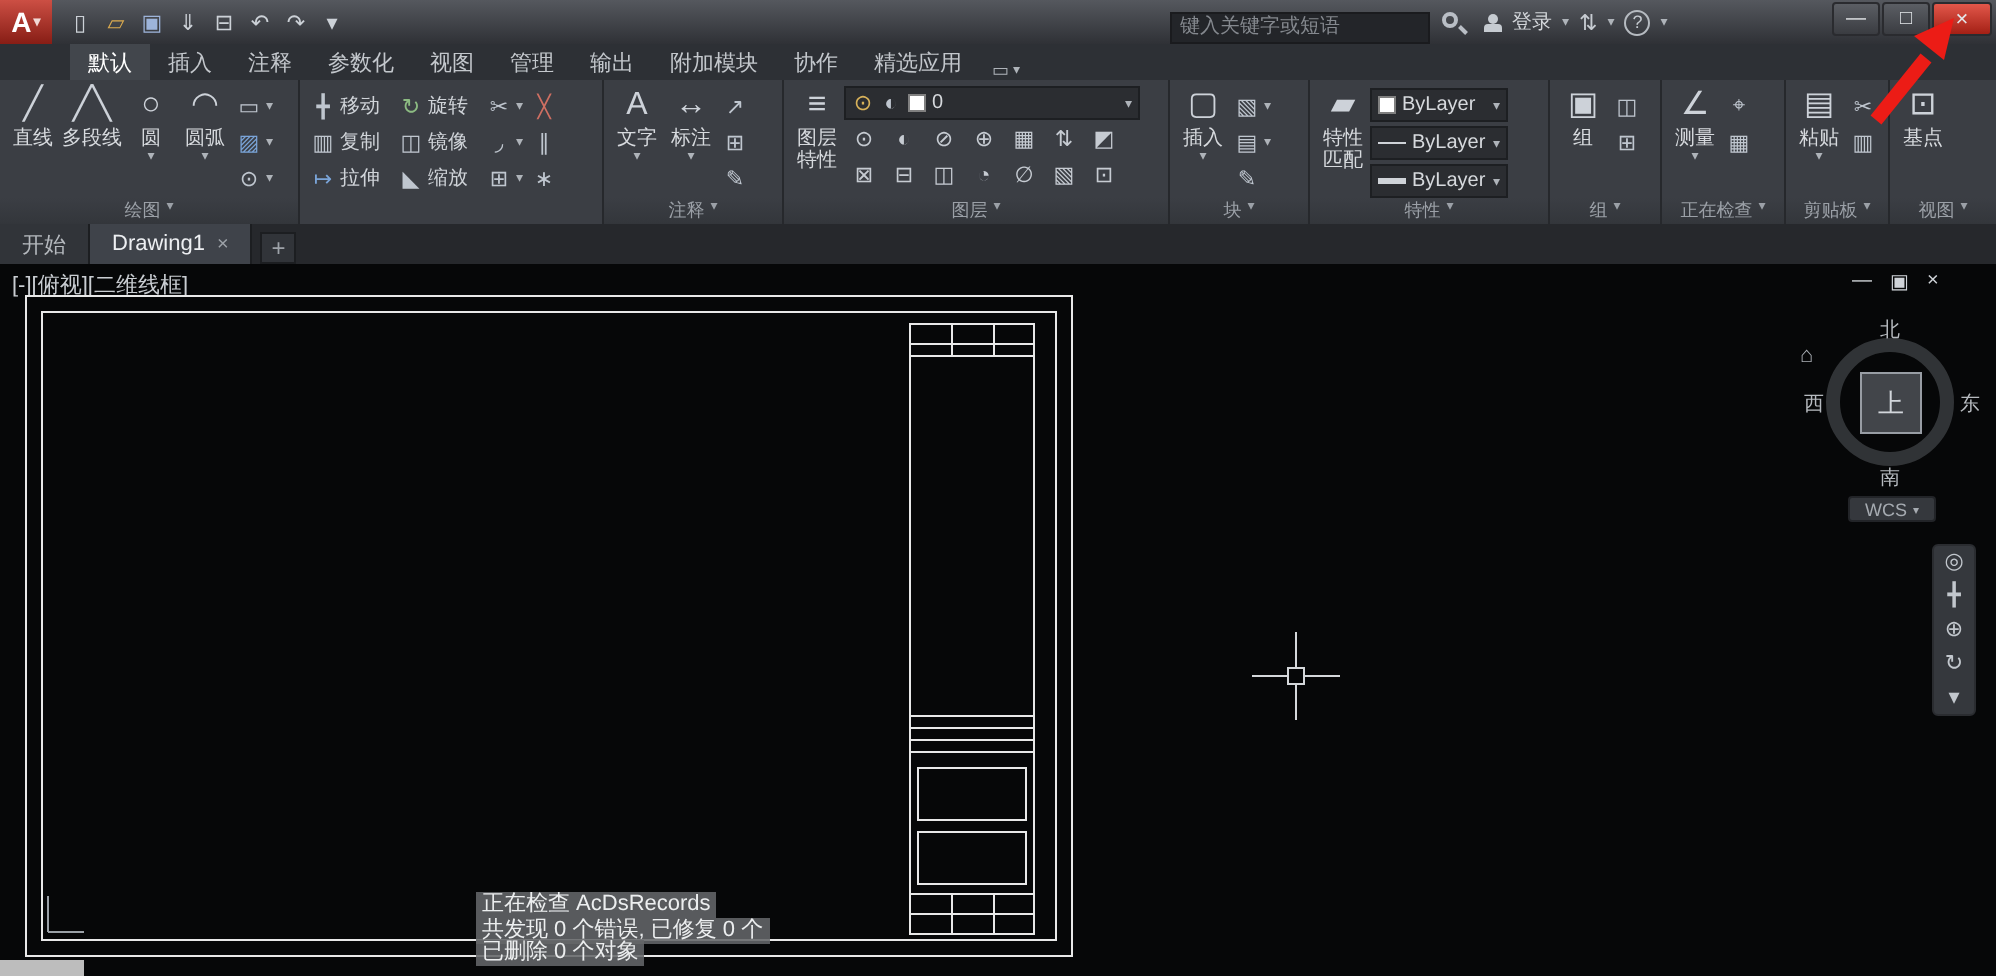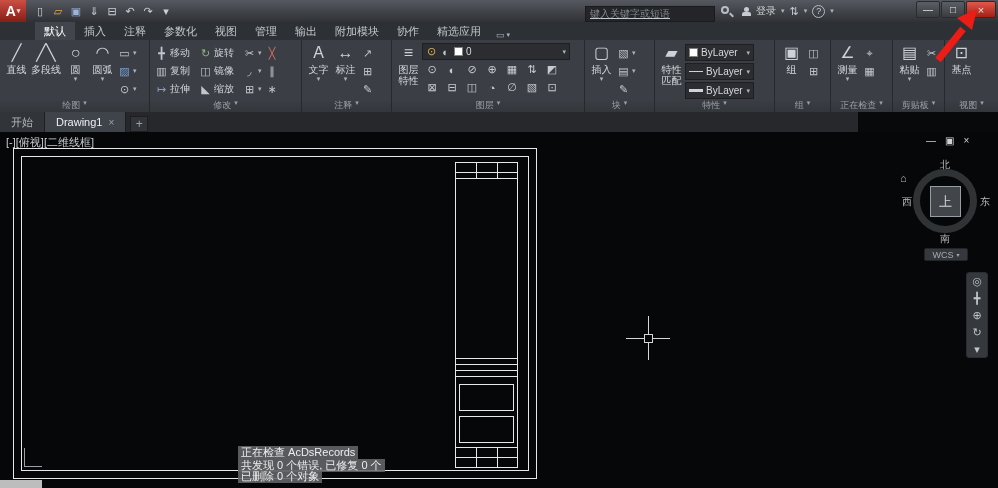--- a/index.html
+++ b/index.html
@@ -9,21 +9,21 @@
 
 .titlebar{position:absolute;left:0;top:0;width:998px;height:22px;background:linear-gradient(#55585e,#2f3136);display:flex;align-items:center;z-index:5;}
 .logo{width:26px;height:22px;background:linear-gradient(#cc4f44,#871d15);color:#fff;font-weight:bold;font-size:14px;display:flex;align-items:center;justify-content:center;cursor:pointer;}
 .logo .lcaret{font-size:7px;margin-left:1px;color:#f2d9d6;}
 .qat{display:flex;align-items:center;gap:4px;margin-left:7px;}
 .qat .ic{font-size:11px;color:#ccd1d7;width:14px;text-align:center;}
 .qat .c-folder{color:#d9a94f;}
 .qat .c-save{color:#9db4da;}
 .tb-title{position:absolute;left:300px;top:0;height:22px;display:flex;align-items:center;gap:16px;font-size:11px;color:#dcdee1;}
 .searchbox{position:absolute;left:585px;top:3px;width:130px;height:16px;}
-.searchbox input{width:100%;height:100%;background:#232529;border:1px solid #1a1b1e;color:#c7cbd0;font-size:10px;padding:0 4px;font-family:"Liberation Sans",sans-serif;text-decoration:underline;}
+.searchbox input{width:100%;height:100%;background:#232529;border:1px solid #1a1b1e;color:#c7cbd0;font-size:10px;padding:0 4px;font-family:"Liberation Sans",sans-serif;}
 .searchbox input::placeholder{color:#84888e;}
 .mag{position:absolute;left:721px;top:6px;width:8px;height:8px;border:2px solid #b9bec5;border-radius:50%;}
 .mag::after{content:"";position:absolute;left:6px;top:6px;width:5px;height:2px;background:#b9bec5;transform:rotate(45deg);}
 .tb-right{position:absolute;left:742px;top:0;height:22px;display:flex;align-items:center;gap:5px;justify-content:flex-end;}
 .person{width:9px;height:9px;position:relative;}
 .person::before{content:"";position:absolute;left:2px;top:0;width:5px;height:5px;border-radius:50%;background:#c6cbd1;}
 .person::after{content:"";position:absolute;left:0;top:5px;width:9px;height:4px;border-radius:2px 2px 0 0;background:#c6cbd1;}
 .login{font-size:10px;color:#d3d6da;}
 .tcaret{font-size:7px;color:#aeb3b9;}
 .tic{font-size:11px;color:#c6cbd1;}
@@ -62,21 +62,21 @@
 .dd .fill{flex:1;}
 .swatch{width:9px;height:9px;background:#ffffff;border:1px solid #808archive080;border:1px solid #808080;}
 .lt{width:14px;border-top:1px solid #cfd3d8;}
 .lw{width:14px;border-top:3px solid #cfd3d8;}
 .ddcol{display:flex;flex-direction:column;gap:2px;padding-top:2px;width:69px;}
 .laycol{display:flex;flex-direction:column;gap:1px;padding-top:1px;width:150px;}
 .irow{display:flex;}
 .ic2{width:20px;height:17px;font-size:11px;display:flex;align-items:center;justify-content:center;color:#c6cbd2;cursor:pointer;}
 
 
-.filetabs{position:absolute;left:0;top:112px;width:858px;height:20px;background:#26282c;display:flex;align-items:flex-end;z-index:3;}
+.filetabs{position:absolute;left:0;top:112px;width:998px;height:20px;background:#26282c;display:flex;align-items:flex-end;z-index:3;}
 .ftab{height:20px;display:flex;align-items:center;gap:6px;padding:0 11px;font-size:11px;color:#b4b8bd;background:#313439;border-right:1px solid #1c1e21;cursor:pointer;}
 .ftab.active{background:#3f434a;color:#edeff2;}
 .ftab .x{font-size:10px;color:#9da2a8;}
 .plusbtn{width:18px;height:16px;margin-left:4px;display:flex;align-items:center;justify-content:center;color:#9da2a8;font-size:12px;background:#313439;border:1px solid #1c1e21;cursor:pointer;}
 
 
 .viewport{position:absolute;left:0;top:132px;width:998px;height:356px;background:#060708;}
 .vplabel{position:absolute;left:6px;top:3px;font-size:11px;color:#c9cdd2;cursor:pointer;}
 .vpbtns{position:absolute;left:926px;top:3px;display:flex;gap:9px;font-size:10px;color:#cfd3d8;}
 .framesvg{position:absolute;left:0;top:0;pointer-events:none;}
@@ -247,24 +247,20 @@
             </div>
             <div class="sb">
               <span class="gly2">⊞</span>
               <span class="scaret">▾</span>
             </div>
             <div class="sb">
               <span class="gly2">∗</span>
             </div>
           </div>
         </div>
-      </div>
-      <div class="plabel">
-        <span>修改</span>
-          <span class="pcaret">▾</span>
       </div>
     </div>
 
     <div class="panel" style="width:90px">
       <div class="pbody">
         <div class="bb">
           <span class="gly">A</span>
           <span class="lab">文字</span>
           <span class="bcaret">▾</span>
         </div>

